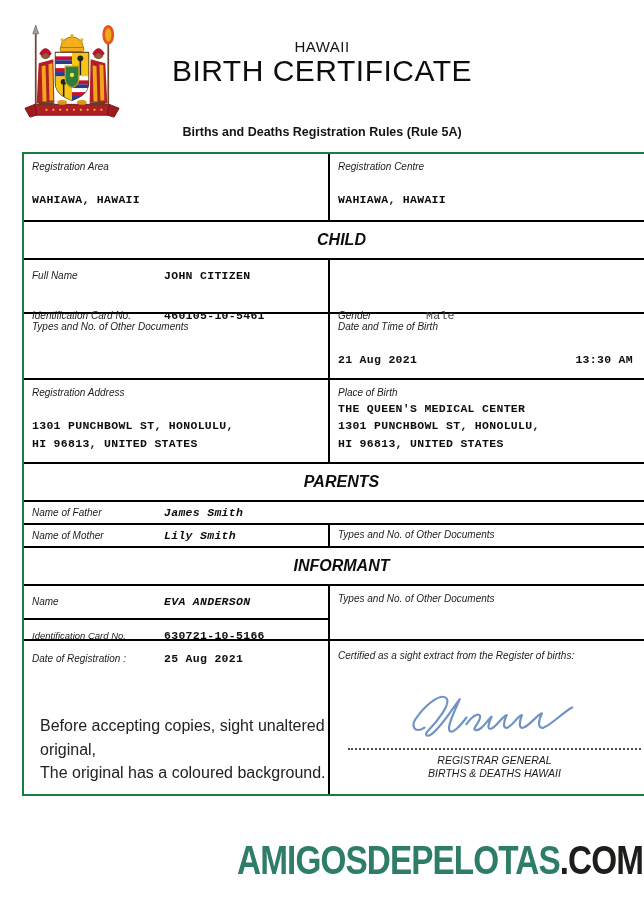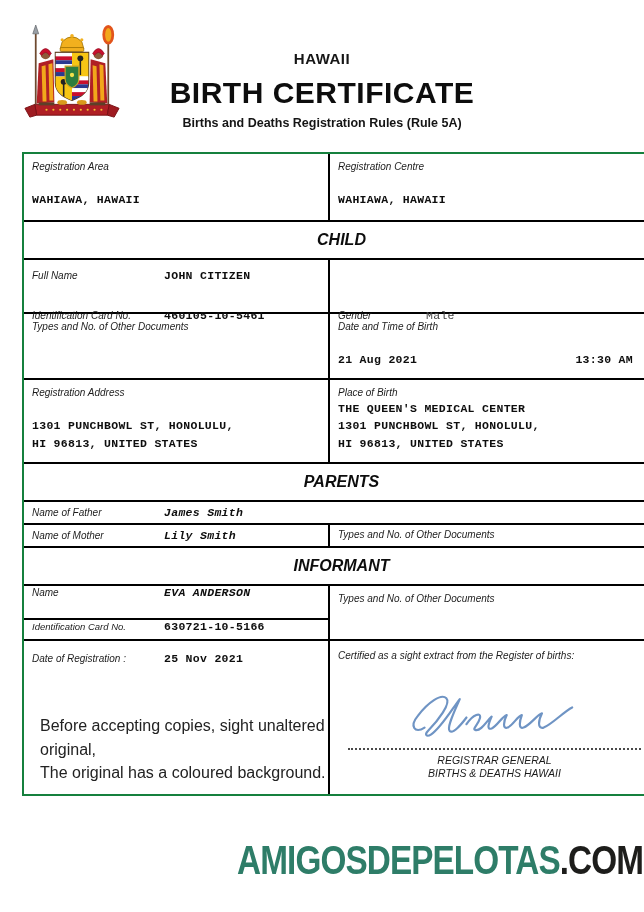--- a/index.html
+++ b/index.html
@@ -4,25 +4,25 @@
 <style>
   * { margin:0; padding:0; box-sizing:border-box; }
   html,body { background:#ffffff; }
   .page {
     position:relative; width:644px; height:912px; margin:0 auto;
     background:#ffffff; overflow:hidden;
     font-family:"Liberation Sans", sans-serif; color:#111;
   }
   
   .coat { position:absolute; left:23px; top:22px; width:98px; height:104px; }
-  .hdr-region { position:absolute; top:50px; left:0; width:100%; text-align:center;
-    font-size:15px; font-weight:bold; letter-spacing:.5px; color:#161616; }
-  .hdr-title { position:absolute; top:76px; left:0; width:100%; text-align:center;
-    font-size:30px; font-weight:bold; letter-spacing:.5px; color:#0d0d0d; }
-  .hdr-sub { position:absolute; top:116px; left:0; width:100%; text-align:center;
+  .hdr-region { position:absolute; top:38px; left:0; width:100%; text-align:center;
+    font-size:15px; font-weight:normal; letter-spacing:.5px; color:#161616; }
+  .hdr-title { position:absolute; top:54px; left:0; width:100%; text-align:center;
+    font-size:30px; font-weight:normal; letter-spacing:.5px; color:#0d0d0d; }
+  .hdr-sub { position:absolute; top:125px; left:0; width:100%; text-align:center;
     font-size:12.5px; font-weight:bold; color:#151515; }
   
   .cert-table { position:absolute; left:22px; top:152px; width:639px;
     border:2px solid #15803d; background:#fff; }
   .row { display:grid; grid-template-columns:304px 1fr; border-top:2px solid #000; }
   .row:first-child { border-top:none; }
   .row.single { grid-template-columns:1fr; }
   .cell { position:relative; padding:7px 8px; }
   .cell + .cell { border-left:2px solid #000; }
   .lbl { font-style:italic; font-size:10px; color:#1c1c1c; line-height:1.25; }
@@ -46,21 +46,21 @@
   .r-docs { height:66px; }
   .r-docs .cell.right { display:flex; flex-direction:column; justify-content:space-between; padding-bottom:9px; }
   .dt-line { display:flex; }
   .dt-line .time { margin-left:auto; margin-right:18px; }
   .r-addr { height:84px; }
   .r-addr .cell { display:flex; flex-direction:column; justify-content:space-between; padding-bottom:10px; }
   .r-parent { height:23px; }
   .r-parent .cell { display:flex; align-items:center; padding-top:0; padding-bottom:0; }
   .r-inf { height:55px; padding:0; }
   .r-inf .cell.left { padding:0; }
-  .sub { display:flex; align-items:flex-end; padding:16px 8px; }
+  .sub { display:flex; align-items:center; padding:16px 8px; }
   .sub1 { height:25px; border-bottom:2px solid #000; }
   .sub2 { height:28px; }
   .r-bottom { height:155px; }
   .r-bottom .cell.left { padding-top:9px; }
   .dateline { display:flex; align-items:baseline; }
   .dateline .lbl { width:132px; flex:0 0 132px; }
   .notice { position:absolute; left:16px; bottom:10px; font-size:16px;
     line-height:1.45; color:#222; }
   .r-bottom .cell.right { display:flex; flex-direction:column; padding-top:9px; }
   .sig-wrap { margin:26px auto 0 auto; width:190px; height:52px; }
@@ -281,21 +281,21 @@
       </div>
       <div class="cell">
         <div class="lbl">Types and No.  of Other Documents</div>
       </div>
     </div>
 
     <div class="row r-bottom">
       <div class="cell left">
         <div class="dateline">
           <span class="lbl">Date of Registration :</span>
-          <span class="val">25 Nov 2021</span>
+          <span class="val">25 Aug 2021</span>
         </div>
         <div class="notice">
           <div>Before accepting copies, sight unaltered original,</div>
           <div>The original has a coloured background.</div>
         </div>
       </div>
       <div class="cell right">
         <div class="lbl">Certified as a sight extract from the Register of births:</div>
         <div class="sig-wrap" aria-label="JJackson">
           <svg width="190" height="52" viewBox="0 0 220 62" fill="none" stroke="#6f94c4" stroke-width="2.6" stroke-linecap="round" stroke-linejoin="round" class="sig-stroke">

